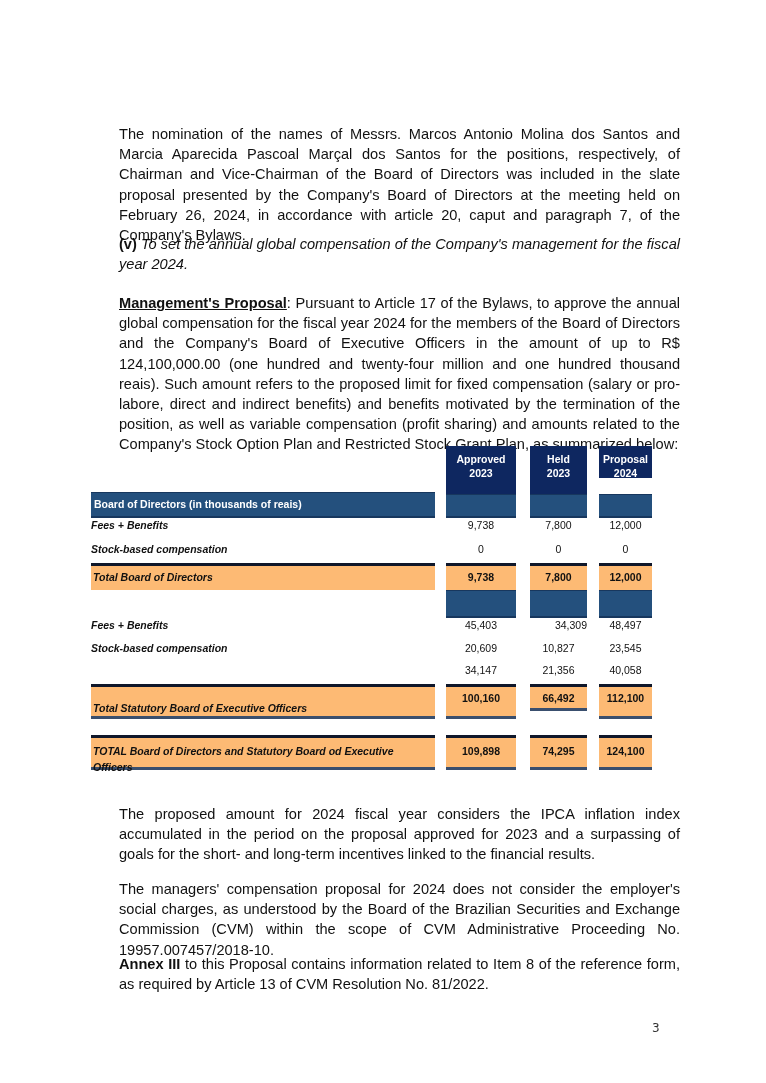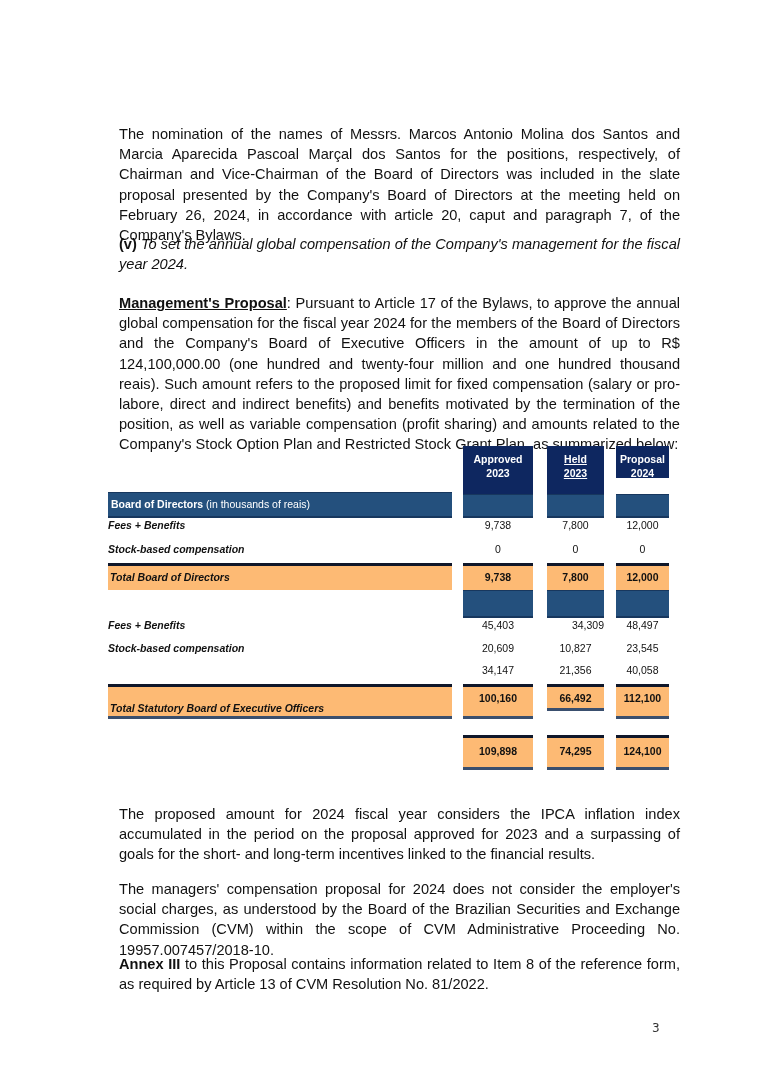--- a/index.html
+++ b/index.html
@@ -3,29 +3,29 @@
 <meta charset="utf-8">
 <style>
   html, body { margin: 0; padding: 0; background: #ffffff; }
   body { width: 766px; height: 1083px; position: relative; overflow: hidden; font-family: "Liberation Sans", sans-serif; color: #111; }
   .para { position: absolute; left: 103px; width: 561px; font-size: 14.6px; line-height: 20.2px; text-align: justify; margin: 16px; }
   .para b { font-weight: bold; }
   .ul { text-decoration: underline; font-weight: bold; }
   .ital { font-style: italic; }
 
   
-  .tbl { position: absolute; left: 108px; top: 446px; width: 561px; height: 325px; font-size: 10.5px; }
+  .tbl { position: absolute; left: 91px; top: 446px; width: 561px; height: 325px; font-size: 10.5px; }
   .col-lab { position: absolute; left: 0; width: 344px; }
   .c1 { position: absolute; left: 355px; width: 70px; }
   .c2 { position: absolute; left: 439px; width: 57px; }
   .c3 { position: absolute; left: 508px; width: 53px; }
   .hdr { background: #0e2760; color: #ffffff; font-weight: bold; text-align: center; font-size: 10.5px; line-height: 14px; padding-top: 6px; box-sizing: border-box; }
   .sec { background: #24507d; color: #ffffff; font-weight: bold; box-sizing: border-box; border-bottom: 2px solid #17375e; border-top: 1px solid #17375e; }
   .sec .lbl { padding-left: 3px; line-height: 22px; }
-  .sec .light { font-weight: normal; }
+  .sec .light { font-weight: bold; }
   .row { font-style: italic; font-weight: bold; line-height: 14px; }
   .num { text-align: center; font-style: normal; font-weight: normal; line-height: 14px; }
   .tot { background: #fdba74; border-top: 3px solid #0f172a; box-sizing: border-box; }
   .tot .lbl { font-style: italic; font-weight: bold; padding-left: 2px; line-height: 16px; }
   .tot .v { text-align: center; font-weight: bold; line-height: 16px; }
   .botline { border-bottom: 3px solid #3a4f6e; }
   .pagenum { position: absolute; left: 652px; top: 1021px; font-size: 12px; color: #333; font-family: "DejaVu Sans", sans-serif; }
 </style>
 </head>
 <body>
@@ -35,21 +35,21 @@
 <p class="para" style="top:218px;"><b>(v)</b> <span class="ital">To set the annual global compensation of the Company's management for the fiscal year 2024.</span></p>
 
 <p class="para" style="top:277px;"><span class="ul">Management's Proposal</span><span>: Pursuant to Article 17 of the Bylaws, to approve the annual global compensation for the fiscal year 2024 for the members of the Board of Directors and the Company's Board of Executive Officers in the amount of up to R$ 124,100,000.00 (one hundred and twenty-four million and one hundred thousand reais). Such amount refers to the proposed limit for fixed compensation (salary or pro-labore, direct and indirect benefits) and benefits motivated by the termination of the position, as well as variable compensation (profit sharing) and amounts related to the Company's Stock Option Plan and Restricted Stock Grant Plan, as summarized below:</span></p>
 
 <div class="tbl">
 
   <div class="c1 hdr" style="top:0;height:48px;">
       <div>Approved</div>
       <div>2023</div>
     </div>
-  <div class="c2 hdr" style="top:0;height:48px;text-decoration:underline;">
+  <div class="c2 hdr" style="top:0;height:48px;">
       <div>Held</div>
       <div>2023</div>
     </div>
   <div class="c3 hdr" style="top:0;height:32px;">
       <div>Proposal</div>
       <div>2024</div>
     </div>
 
   <div class="col-lab sec" style="top:46px;height:26px;">
       <div class="lbl"><span>Board of Directors</span><span class="light"> (in thousands of reais)</span></div>
@@ -105,20 +105,23 @@
   <div class="c1 tot botline" style="top:238px;height:35px;">
       <div class="v" style="padding-top:3px;">100,160</div>
     </div>
   <div class="c2 tot botline" style="top:238px;height:27px;">
       <div class="v" style="padding-top:3px;">66,492</div>
     </div>
   <div class="c3 tot botline" style="top:238px;height:35px;">
       <div class="v" style="padding-top:3px;">112,100</div>
     </div>
 
+  <div class="col-lab tot botline" style="top:289px;height:35px;">
+      <div class="lbl" style="padding-top:5px;">TOTAL Board of Directors and Statutory Board od Executive Officers</div>
+    </div>
   <div class="c1 tot botline" style="top:289px;height:35px;">
       <div class="v" style="padding-top:5px;">109,898</div>
     </div>
   <div class="c2 tot botline" style="top:289px;height:35px;">
       <div class="v" style="padding-top:5px;">74,295</div>
     </div>
   <div class="c3 tot botline" style="top:289px;height:35px;">
       <div class="v" style="padding-top:5px;">124,100</div>
     </div>
 </div>

